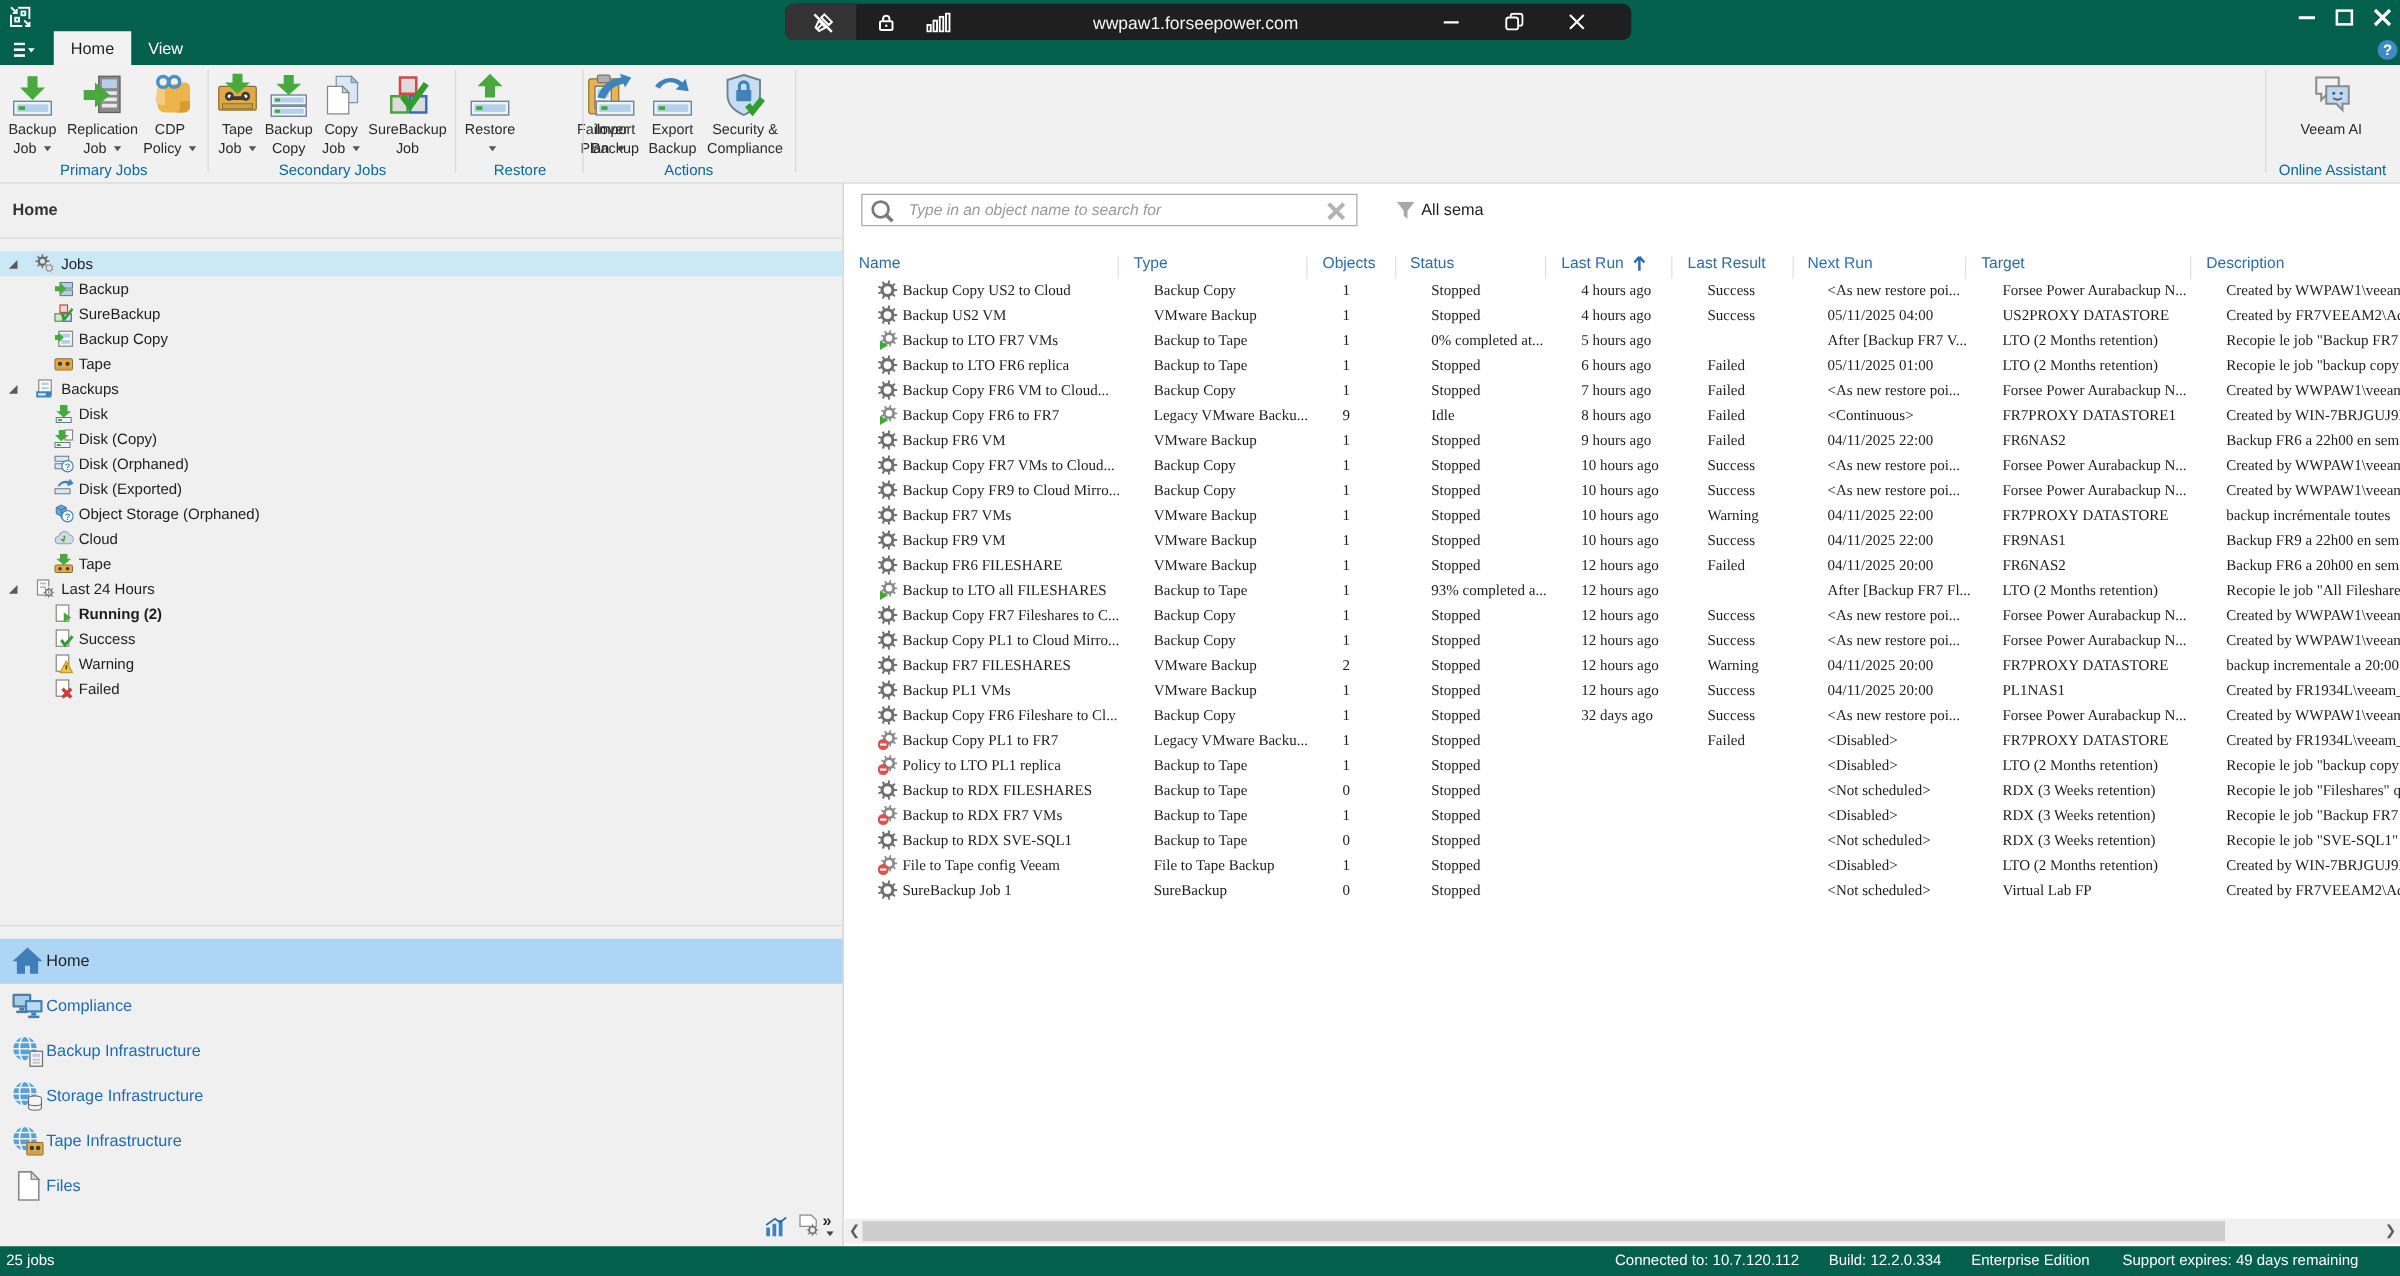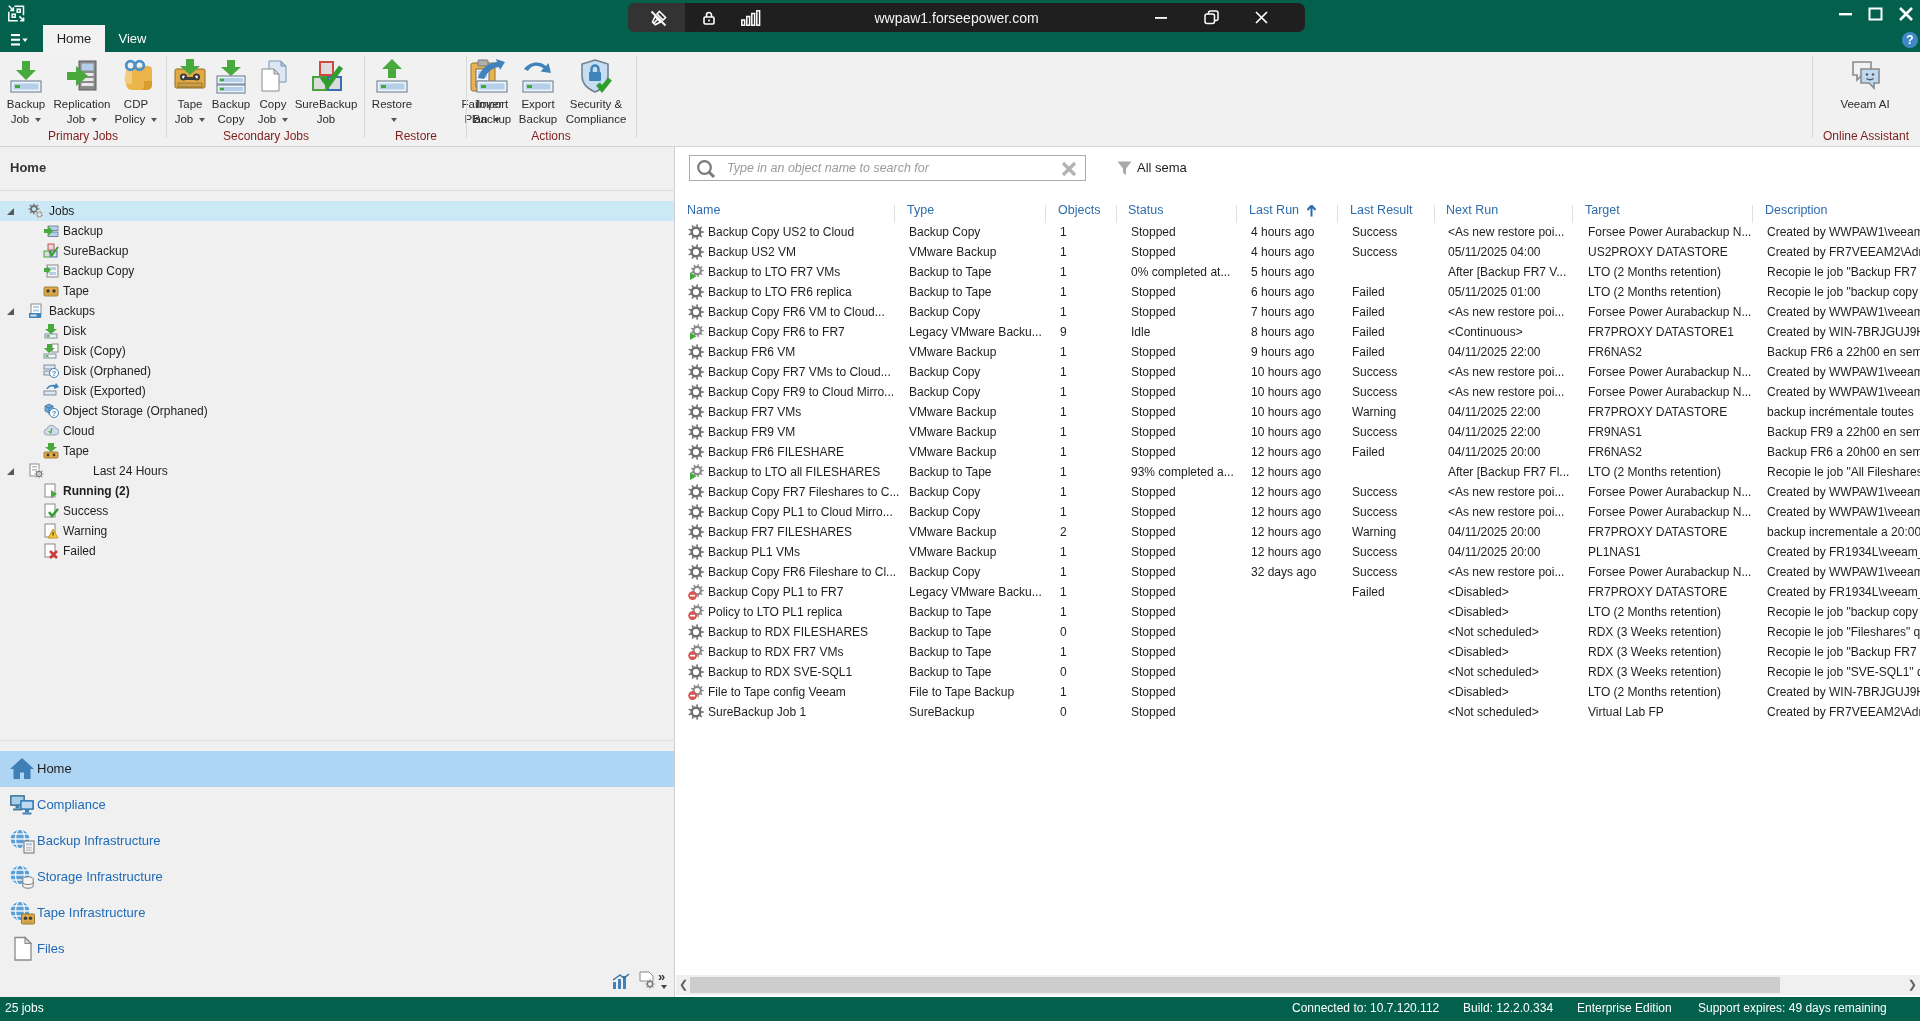--- a/index.html
+++ b/index.html
@@ -10,21 +10,21 @@
 
 #titlebar { position:absolute; left:0; top:0; width:1920px; height:52px; background:#02604c; }
 #hometab { position:absolute; left:43px; top:25px; width:62px; height:27px; background:#f2f2f2; color:#1e1e1e; text-align:center; line-height:27px; font-size:13px; }
 #viewtab { position:absolute; left:105px; top:25px; width:55px; height:27px; color:#fff; text-align:center; line-height:27px; font-size:13px; }
 
 
 #ribbon { position:absolute; left:0; top:52px; width:1920px; height:95px; background:#f1f1f1; border-bottom:1px solid #d4d4d4; }
 .rbtn { position:absolute; top:4px; text-align:center; color:#2b2b2b; font-size:11.5px; }
 .rbtn .ic { height:40px; display:flex; align-items:center; justify-content:center; }
 .rbtn .lbl { line-height:15px; margin-top:1px; }
-.rgroup { position:absolute; top:77px; color:#7f1d1d; font-size:12px; text-align:center; }
+.rgroup { position:absolute; top:77px; color:#0369a1; font-size:12px; text-align:center; }
 .rsep { position:absolute; top:4px; width:1px; height:82px; background:#d9d9d9; }
 .caret { display:inline-block; width:0; height:0; border-left:3.5px solid transparent; border-right:3.5px solid transparent; border-top:4px solid #555; vertical-align:middle; margin-left:3px; }
 
 
 #leftpanel { position:absolute; left:0; top:147px; width:675px; height:850px; background:#f0f0f0; border-right:1px solid #cfcfcf; }
 #lp-home { position:absolute; left:10px; top:13px; font-size:13px; font-weight:bold; color:#333; }
 #lp-sep1 { position:absolute; left:0; top:43px; width:675px; height:1px; background:#dcdcdc; }
 .trow { position:absolute; left:0; width:674px; height:20px; line-height:20px; font-size:12px; color:#1e1e1e; white-space:nowrap; }
 .trow .tic { position:absolute; top:2px; }
 .trow .txt { position:absolute; top:0; }
@@ -35,21 +35,21 @@
 
 
 #main { position:absolute; left:676px; top:147px; width:1244px; height:851px; background:#fff; }
 #searchbox { position:absolute; left:13px; top:8px; width:397px; height:26px; background:#fff; border:1px solid #ababab; }
 #searchbox .ph { position:absolute; left:37px; top:5px; font-style:italic; color:#9a9a9a; font-size:12.5px; }
 #alljobs { position:absolute; left:461px; top:13px; font-size:13px; color:#1e1e1e; }
 .hcell { position:absolute; top:0; font-size:12.5px; color:#2e6cae; }
 #thead { position:absolute; left:0; top:56px; width:1244px; height:22px; }
 .hsep { position:absolute; top:2px; width:1px; height:18px; background:#e0e0e0; }
 #tbody { position:absolute; left:0; top:75px; width:1244px; height:500px; }
-.r { position:absolute; left:2px; width:1184px; height:20px; }
+.r { position:absolute; left:16px; width:1184px; height:20px;font-family:Liberation Serif, serif; }
 .r span { position:absolute; top:3px; line-height:14px; white-space:nowrap; }
 .c0 { left:30px; } .c1 { left:231px; } .c2 { left:382px; } .c3 { left:453px; }
 .c4 { left:573px; } .c5 { left:674px; } .c6 { left:770px; } .c7 { left:910px; } .c8 { left:1089px; }
 .gic { position:absolute; left:10px; top:2px; }
 
 
 #hscroll { position:absolute; left:676px; top:975px; width:1244px; height:20px; background:#f0f0f0; }
 #hthumb { position:absolute; left:14px; top:2px; width:1090px; height:16px; background:#cdcdcd; }
 .sarr { position:absolute; top:3px; font-size:11px; color:#5f5f5f; }
 
@@ -394,21 +394,21 @@
     <div class="trow" style="top:314px;">
       <svg class="tic" style="left:6px; top:6px;" width="9" height="9" viewBox="0 0 9 9">
           <path d="M8 1v7H1z" fill="#595959"></path>
         </svg>
       <svg class="tic" style="left:28px;" width="16" height="16" viewBox="0 0 16 16">
           <rect x="2" y="1" width="9" height="12" fill="#fff" stroke="#8a8a8a"></rect>
           <rect x="4" y="3" width="5" height="1.5" fill="#bbb"></rect>
           <rect x="4" y="6" width="5" height="1.5" fill="#bbb"></rect>
           <path d="M15.8 10.5 L15.8 11.5 L14.4 11.5 L13.8 13.0 L14.8 14.0 L14.0 14.8 L13.0 13.8 L11.5 14.4 L11.5 15.8 L10.5 15.8 L10.5 14.4 L9.0 13.8 L8.0 14.8 L7.2 14.0 L8.2 13.0 L7.6 11.5 L6.2 11.5 L6.2 10.5 L7.6 10.5 L8.2 9.0 L7.2 8.0 L8.0 7.2 L9.0 8.2 L10.5 7.6 L10.5 6.2 L11.5 6.2 L11.5 7.6 L13.0 8.2 L14.0 7.2 L14.8 8.0 L13.8 9.0 L14.4 10.5Z M12.7 11.0 A1.7 1.7 0 1 0 9.3 11.0 A1.7 1.7 0 1 0 12.7 11.0Z" fill="#6f6f6f" fill-rule="evenodd" stroke="#f0f0f0" stroke-width="0.6"></path>
         </svg>
-      <span class="txt" style="left:49px;margin-left:44px;">Last 24 Hours</span>
+      <span class="txt" style="left:49px;">Last 24 Hours</span>
     </div>
     <div class="trow" style="top:334px;">
       <svg class="tic" style="left:43px;" width="16" height="16" viewBox="0 0 16 16">
           <rect x="2" y="1" width="10" height="13" fill="#fff" stroke="#8a8a8a"></rect>
           <path d="M8 7l6 4-6 4z" fill="#48a93c"></path>
         </svg>
       <span class="txt" style="left:63px;"><b>Running (2)</b></span>
     </div>
     <div class="trow" style="top:354px;">
       <svg class="tic" style="left:43px;" width="16" height="16" viewBox="0 0 16 16">

